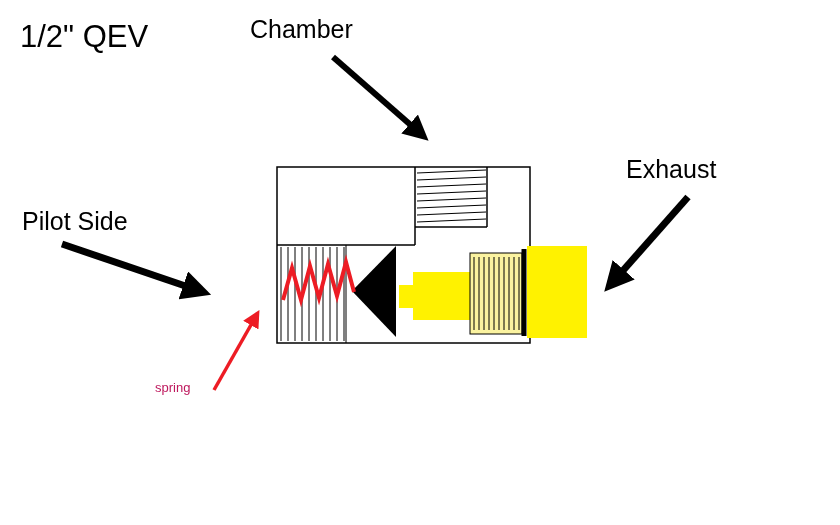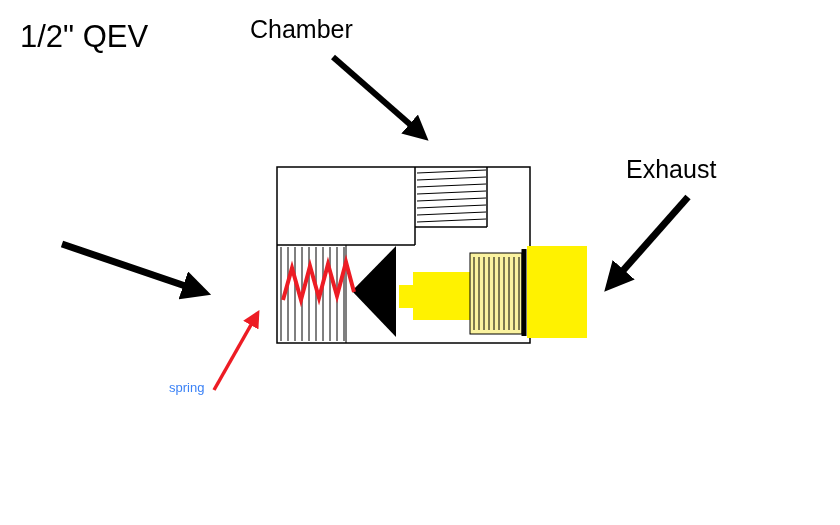--- a/index.html
+++ b/index.html
@@ -10,21 +10,21 @@
     overflow:hidden;
     font-family:"Liberation Sans", sans-serif;
     color:#000;
   }
   .canvas svg{position:absolute;left:0;top:0;}
   .lbl{position:absolute;white-space:nowrap;line-height:1.1;}
   .lbl-title{left:20px;top:20px;font-size:31px;}
   .lbl-chamber{left:250px;top:16px;font-size:25px;}
   .lbl-exhaust{left:626px;top:156px;font-size:25px;}
   .lbl-pilot{left:22px;top:208px;font-size:25px;}
-  .lbl-spring{left:169px;top:381px;font-size:13px;color:#3b82f6;}
+  .lbl-spring{left:155px;top:381px;font-size:13px;color:#be185d;}
 </style>
 </head>
 <body>
 
 <div class="canvas">
 
   <svg width="840" height="525" viewBox="0 0 840 525">
     <defs>
       <marker id="ah-black" viewBox="0 0 10 10" refX="6" refY="5" markerWidth="4.2" markerHeight="4.2" orient="auto">
         <path d="M0,0 L10,5 L0,10 z" fill="#000000"></path>
@@ -95,15 +95,16 @@
 
     <line x1="333" y1="57" x2="421" y2="134" stroke="#000000" stroke-width="6" marker-end="url(#ah-black)"></line>
     <line x1="62" y1="244" x2="200" y2="291" stroke="#000000" stroke-width="7" marker-end="url(#ah-black)"></line>
     <line x1="688" y1="197" x2="612" y2="283" stroke="#000000" stroke-width="7" marker-end="url(#ah-black)"></line>
     <line x1="214" y1="390" x2="256" y2="316" stroke="#ed1c24" stroke-width="3.5" marker-end="url(#ah-red)"></line>
   </svg>
 
   <div class="lbl lbl-title">1/2" QEV</div>
   <div class="lbl lbl-exhaust">Exhaust</div>
   <div class="lbl lbl-chamber">Chamber</div>
+  <div class="lbl lbl-pilot">Pilot Side</div>
   <div class="lbl lbl-spring">spring</div>
 
 </div>
 
 </body></html>

